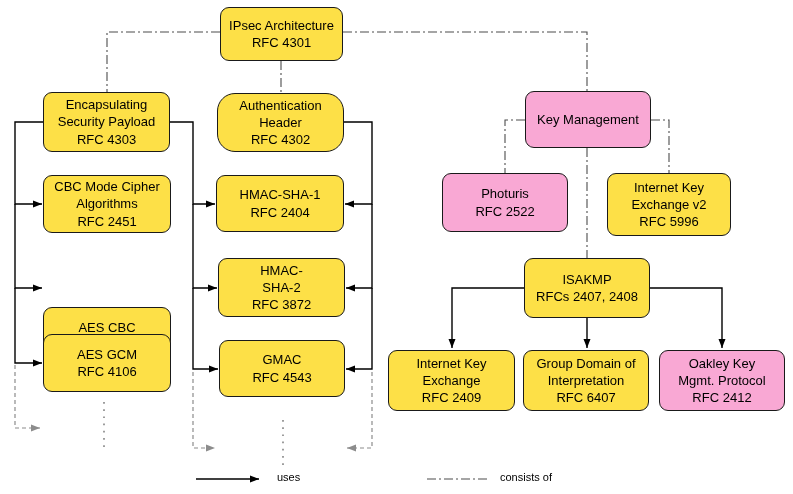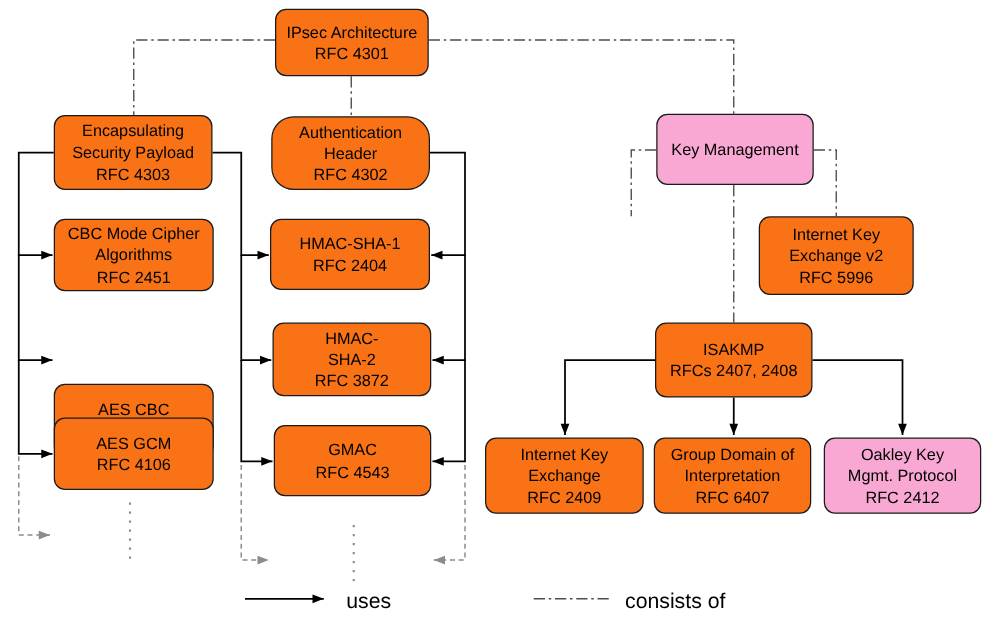--- a/index.html
+++ b/index.html
@@ -12,23 +12,23 @@
   .edge-consists-of{stroke:#4d4d4d;stroke-width:1.1;fill:none;stroke-dasharray:9 3 2 3;}
   .edge-uses-continued{stroke:#8c8c8c;stroke-width:1.2;fill:none;stroke-dasharray:4 3;}
   .edge-continuation-dots{stroke:#8c8c8c;stroke-width:1.7;fill:none;stroke-dasharray:1.7 5.5;}
   .node{
     position:absolute;box-sizing:border-box;
     border:1.5px solid #1a1a1a;border-radius:9px;
     display:flex;align-items:center;justify-content:center;
     text-align:center;font-size:13px;line-height:1.32;
     white-space:pre-line;padding:2px 4px;
   }
-  .node.blue{background:#f97316;}
+  .node.blue{background:#fde047;}
   .node.white{background:#f9a8d4;}
-  .legend-label{position:absolute;font-size:17px;white-space:nowrap;}
+  .legend-label{position:absolute;font-size:11px;white-space:nowrap;}
 </style>
 </head>
 <body>
 
 <div class="canvas">
 
   <svg id="edges-svg" viewBox="0 0 793 494" xmlns="http://www.w3.org/2000/svg">
       <polyline points="220,32 107,32 107,92" class="edge-consists-of"></polyline>
       <polyline points="281,61 281,93" class="edge-consists-of"></polyline>
       <polyline points="343,32 587,32 587,91" class="edge-consists-of"></polyline>
@@ -88,20 +88,22 @@
 Header
 RFC 4302</div>
   <div class="node blue" style="left:216px;top:175px;width:128px;height:57px;">HMAC-SHA-1
 RFC 2404</div>
   <div class="node blue" style="left:218px;top:258px;width:127px;height:59px;">HMAC-
 SHA-2
 RFC 3872</div>
   <div class="node blue" style="left:219px;top:340px;width:126px;height:57px;">GMAC
 RFC 4543</div>
   <div class="node white" style="left:525px;top:91px;width:126px;height:57px;">Key Management</div>
+  <div class="node white" style="left:442px;top:173px;width:126px;height:59px;">Photuris
+RFC 2522</div>
   <div class="node blue" style="left:607px;top:173px;width:124px;height:63px;">Internet Key
 Exchange v2
 RFC 5996</div>
   <div class="node blue" style="left:524px;top:258px;width:126px;height:60px;">ISAKMP
 RFCs 2407, 2408</div>
   <div class="node blue" style="left:388px;top:350px;width:127px;height:61px;">Internet Key
 Exchange
 RFC 2409</div>
   <div class="node blue" style="left:523px;top:350px;width:126px;height:61px;">Group Domain of
 Interpretation

